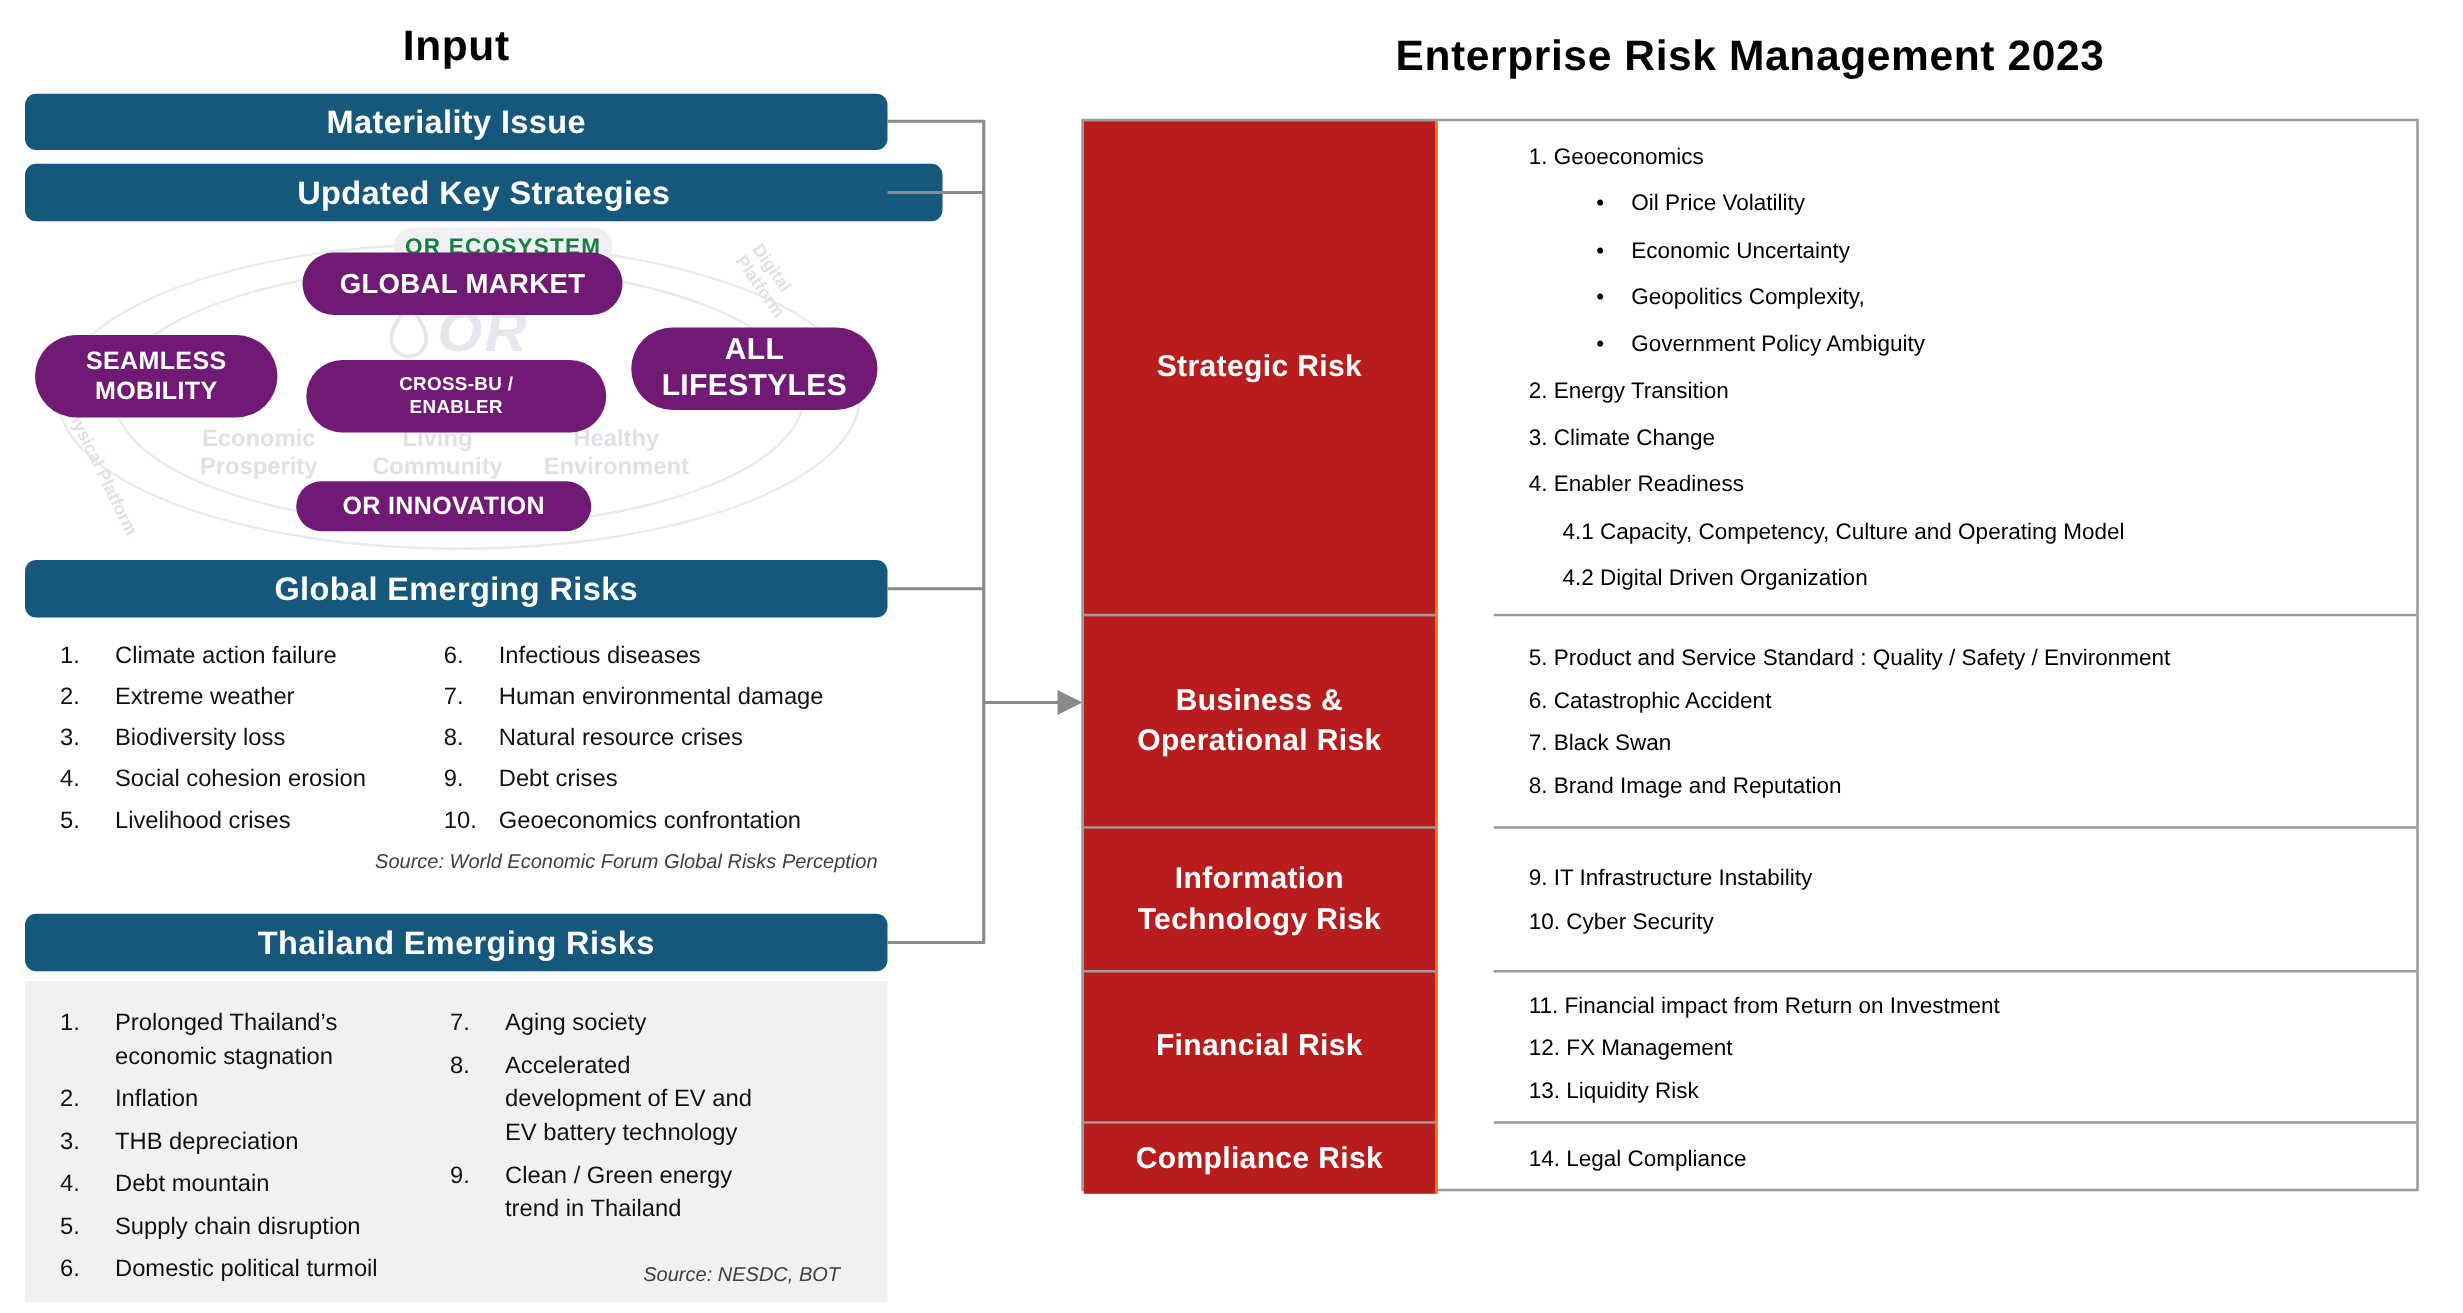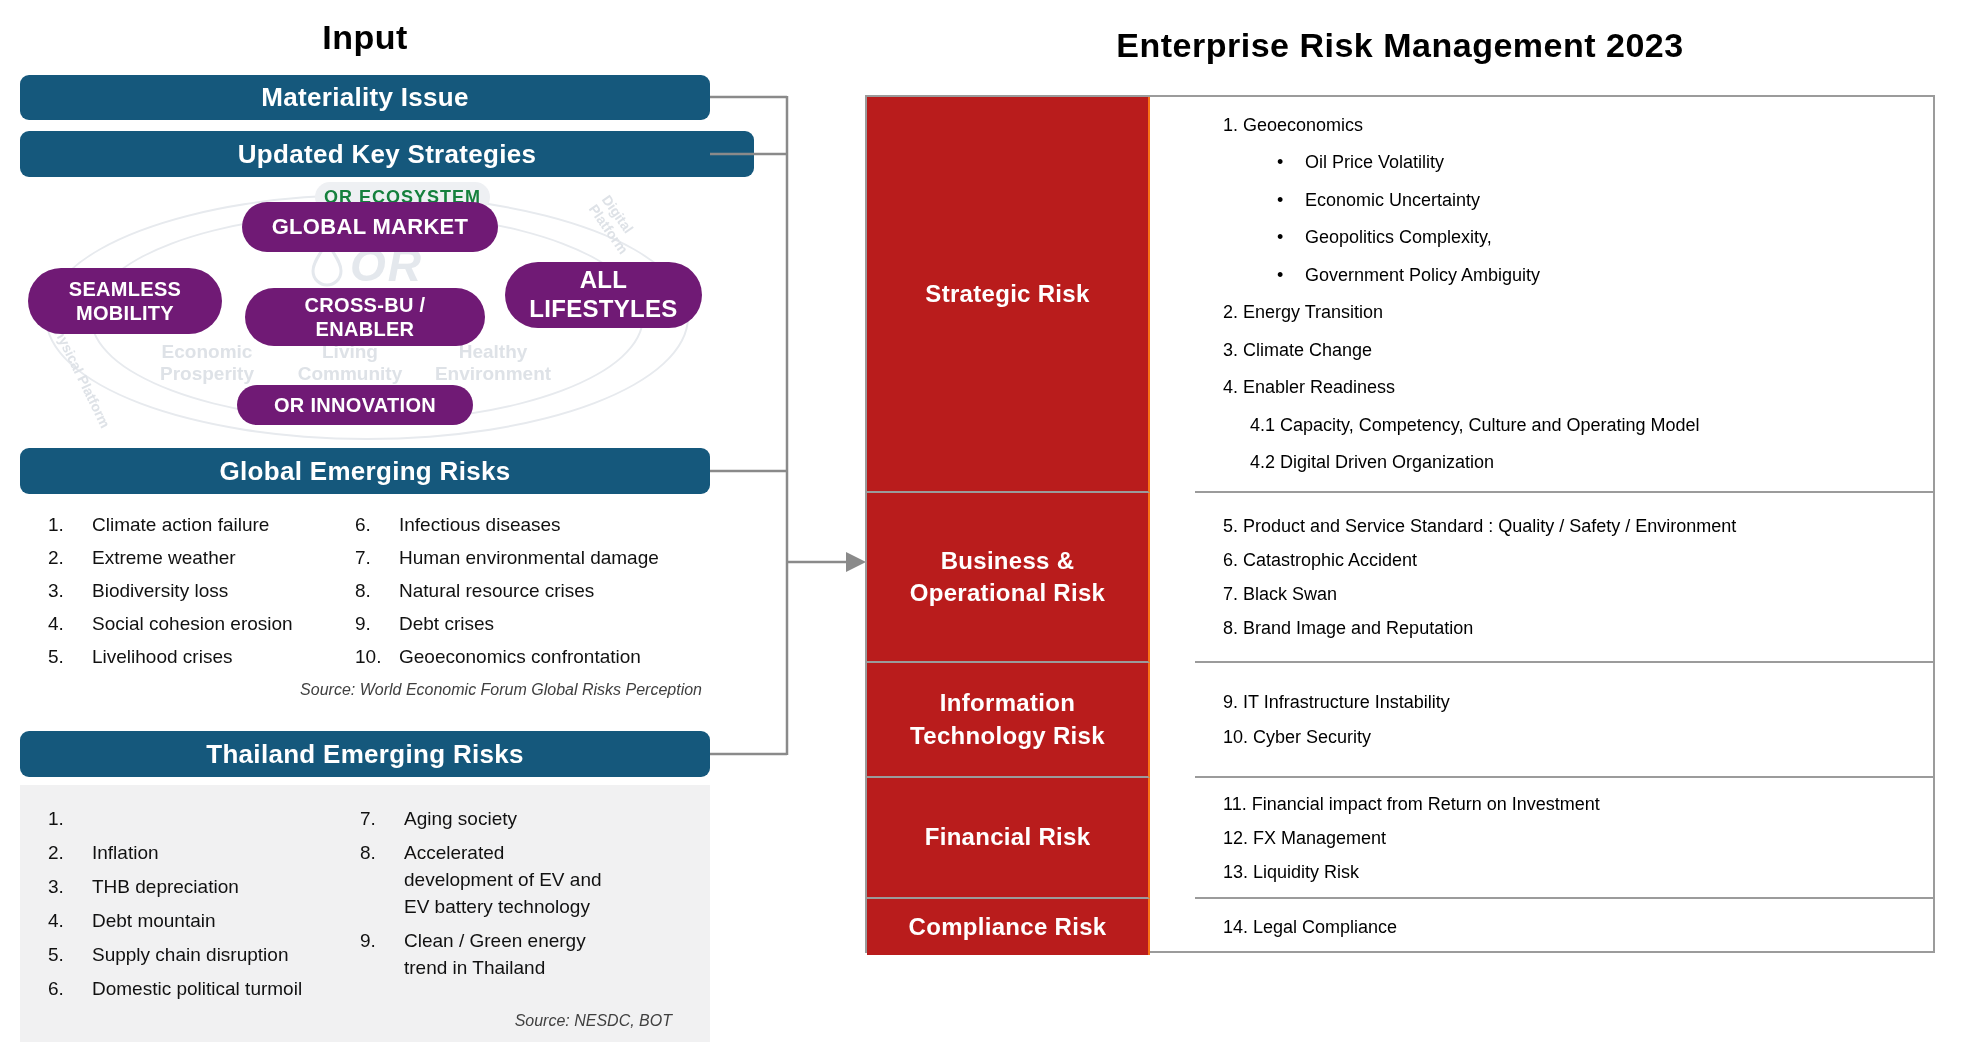--- a/index.html
+++ b/index.html
@@ -82,21 +82,21 @@
 Community</div>
   <div class="faint-label" style="left:383px;top:161px;width:180px;">Healthy
 Environment</div>
 
   <div class="rot-label" style="left:42px;top:138px;transform:rotate(64deg);">Physical Platform</div>
   <div class="rot-label" style="left:592px;top:12px;transform:rotate(55deg);">Digital Platform</div>
 
   <div class="pill" style="left:222px;top:22px;width:256px;height:50px;font-size:22px;">GLOBAL MARKET</div>
   <div class="pill" style="left:8px;top:88px;width:194px;height:66px;font-size:20px;">SEAMLESS
 MOBILITY</div>
-  <div class="pill" style="left:225px;top:108px;width:240px;height:58px;font-size:20px;">CROSS-BU /
+  <div class="pill" style="left:225px;top:108px;width:240px;height:58px;font-size:15px;">CROSS-BU /
 ENABLER</div>
   <div class="pill" style="left:485px;top:82px;width:197px;height:66px;font-size:24px;">ALL LIFESTYLES</div>
   <div class="pill" style="left:217px;top:205px;width:236px;height:40px;font-size:20px;">OR INNOVATION</div>
 </div>
 
 <div class="abs banner" style="left:20px;top:448px;width:690px;height:46px;">Global Emerging Risks</div>
 
 <div class="abs twocol g" style="left:20px;top:508px;width:690px;">
   <div style="width:335px;padding-left:28px;box-sizing:border-box;">
 
@@ -149,20 +149,22 @@
 <div class="abs source" style="left:20px;top:681px;width:690px;padding-right:8px;box-sizing:border-box;">Source: World Economic Forum Global Risks Perception</div>
 
 <div class="abs banner" style="left:20px;top:731px;width:690px;height:46px;">Thailand Emerging Risks</div>
 
 <div class="abs tbox" style="left:20px;top:785px;width:690px;height:257px;">
   <div class="twocol" style="padding-top:20px;">
     <div style="width:340px;padding-left:28px;box-sizing:border-box;">
 
     <div class="titem">
           <span class="num">1.</span>
+          <span class="ttext">Prolonged Thailand’s
+economic stagnation</span>
         </div>
         <div class="titem">
           <span class="num">2.</span>
           <span class="ttext">Inflation</span>
         </div>
         <div class="titem">
           <span class="num">3.</span>
           <span class="ttext">THB depreciation</span>
         </div>
         <div class="titem">

